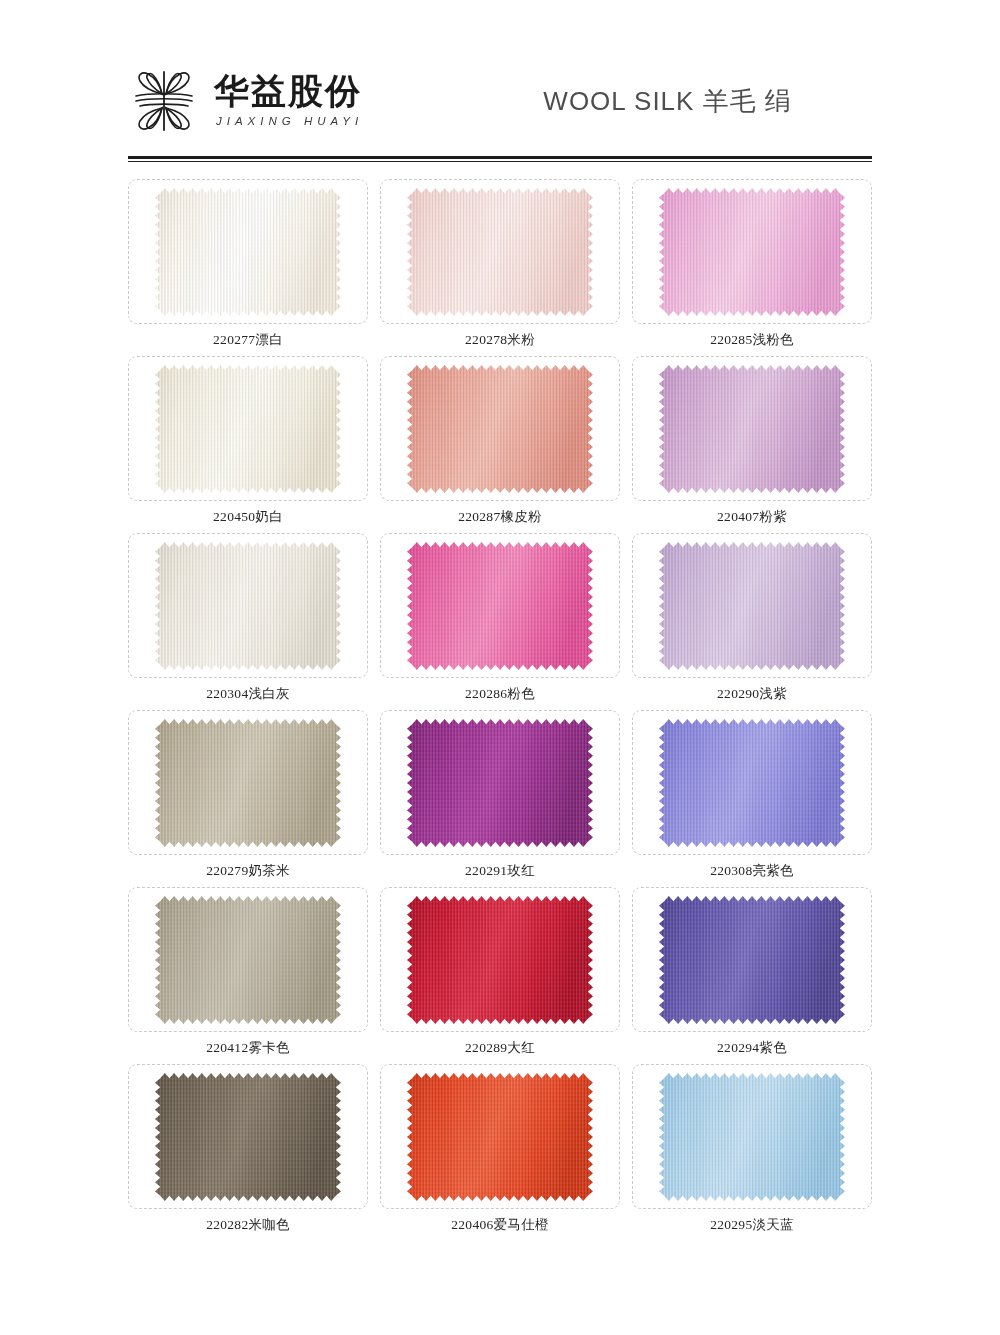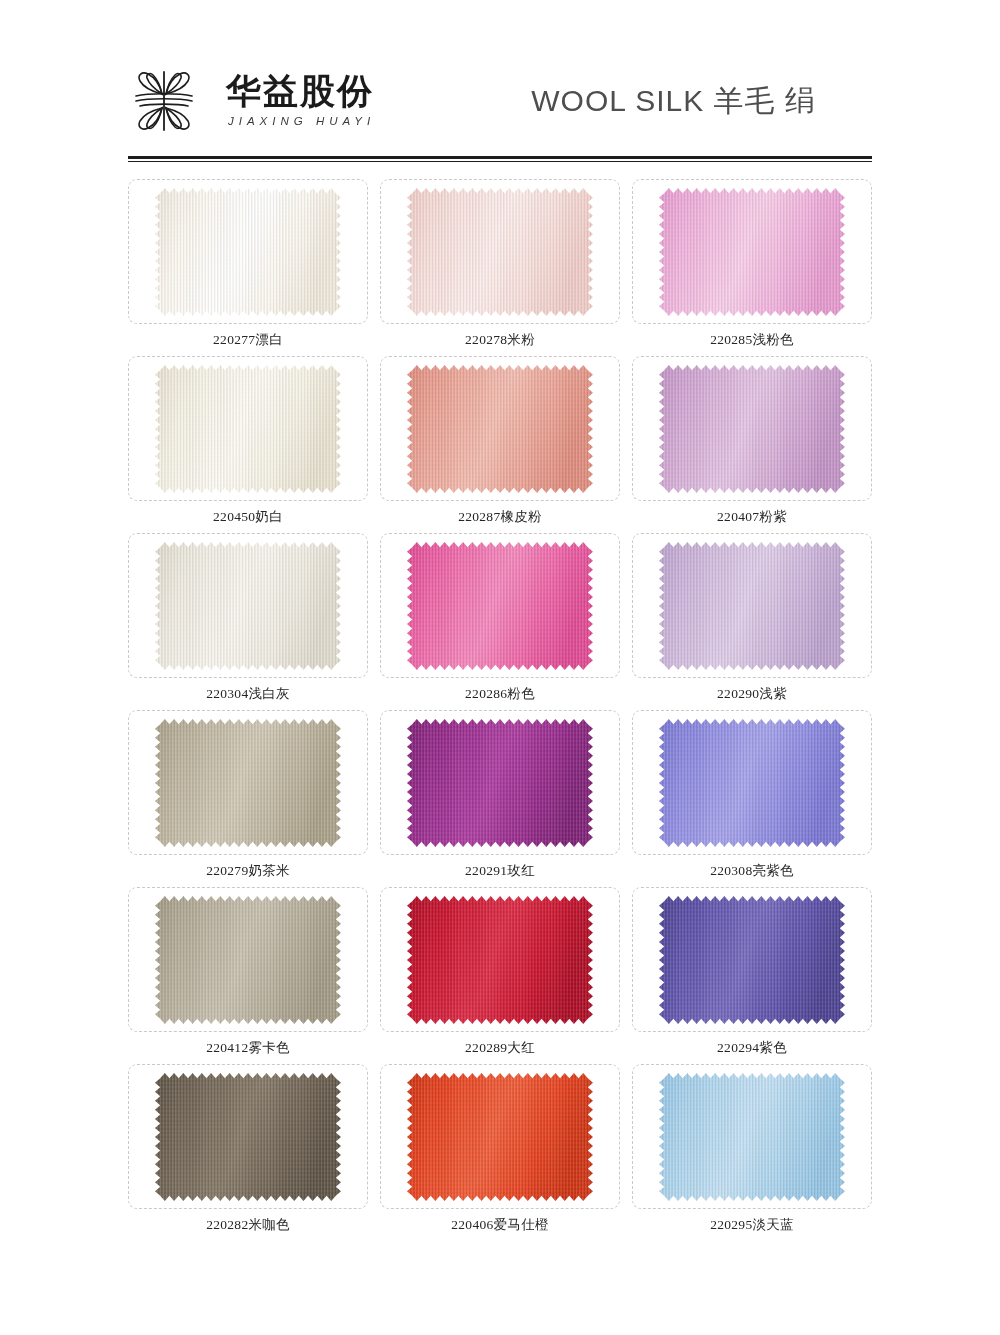--- a/index.html
+++ b/index.html
@@ -26,21 +26,21 @@
   .header {
     position: relative;
     height: 110px;
     margin: 46px 128px 0 128px;
     display: flex;
     align-items: center;
   }
   .logo-block {
     display: flex;
     align-items: center;
-    gap: 26px;
+    gap: 14px;
     flex: 0 0 auto;
   }
   .logo-mark {
     width: 72px;
     height: 74px;
     flex: 0 0 auto;
   }
   .logo-text {
     display: flex;
     flex-direction: column;
@@ -64,21 +64,21 @@
     font-style: italic;
   }
   .title-block {
     flex: 1 1 auto;
     text-align: center;
     padding-left: 120px;
     padding-right: 20px;
   }
   .title-text {
     font-family: "Liberation Sans", "DejaVu Sans", sans-serif;
-    font-size: 30px;
+    font-size: 26px;
     font-weight: 400;
     color: #4e4e4e;
     letter-spacing: 1px;
     white-space: nowrap;
   }
   .rule-wrap {
     margin: 0 128px;
     position: relative;
     height: 7px;
   }

